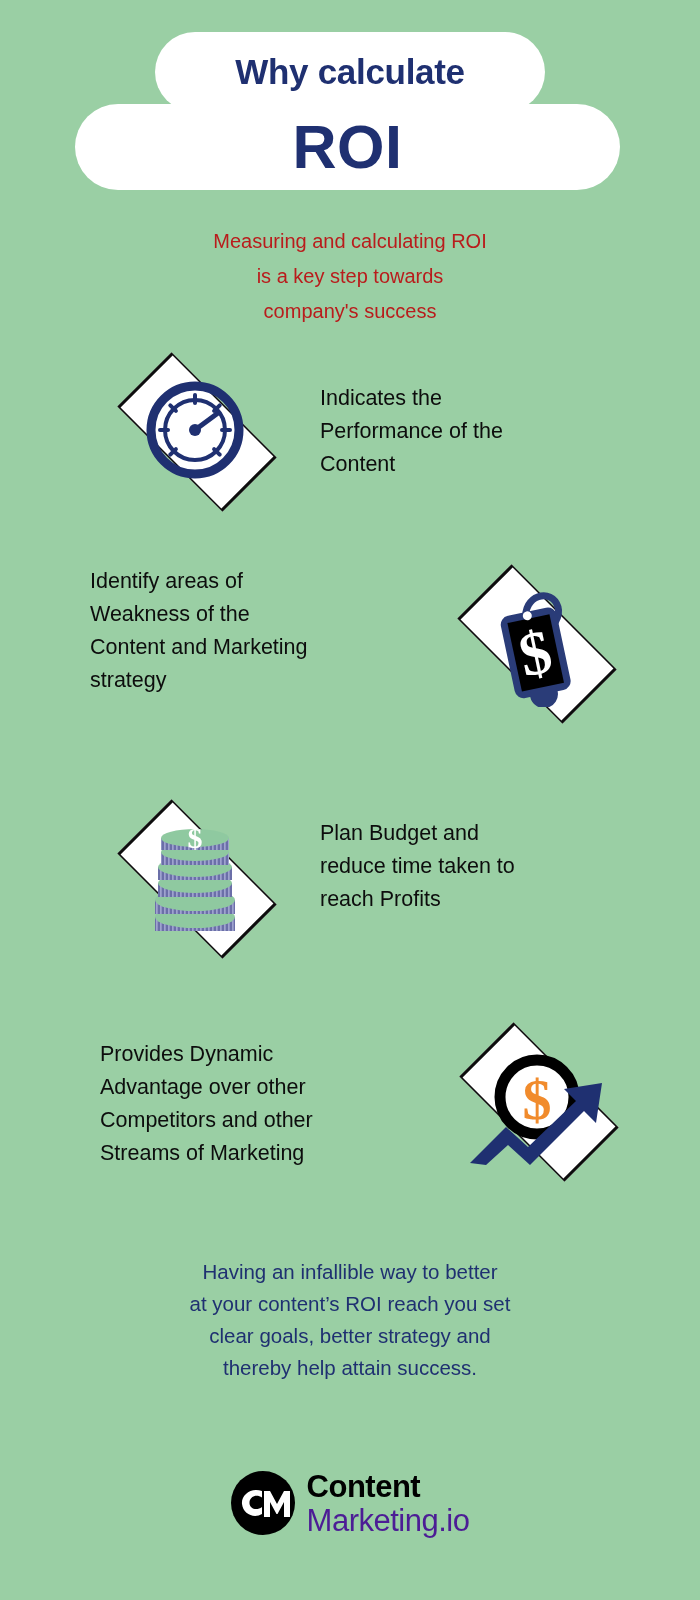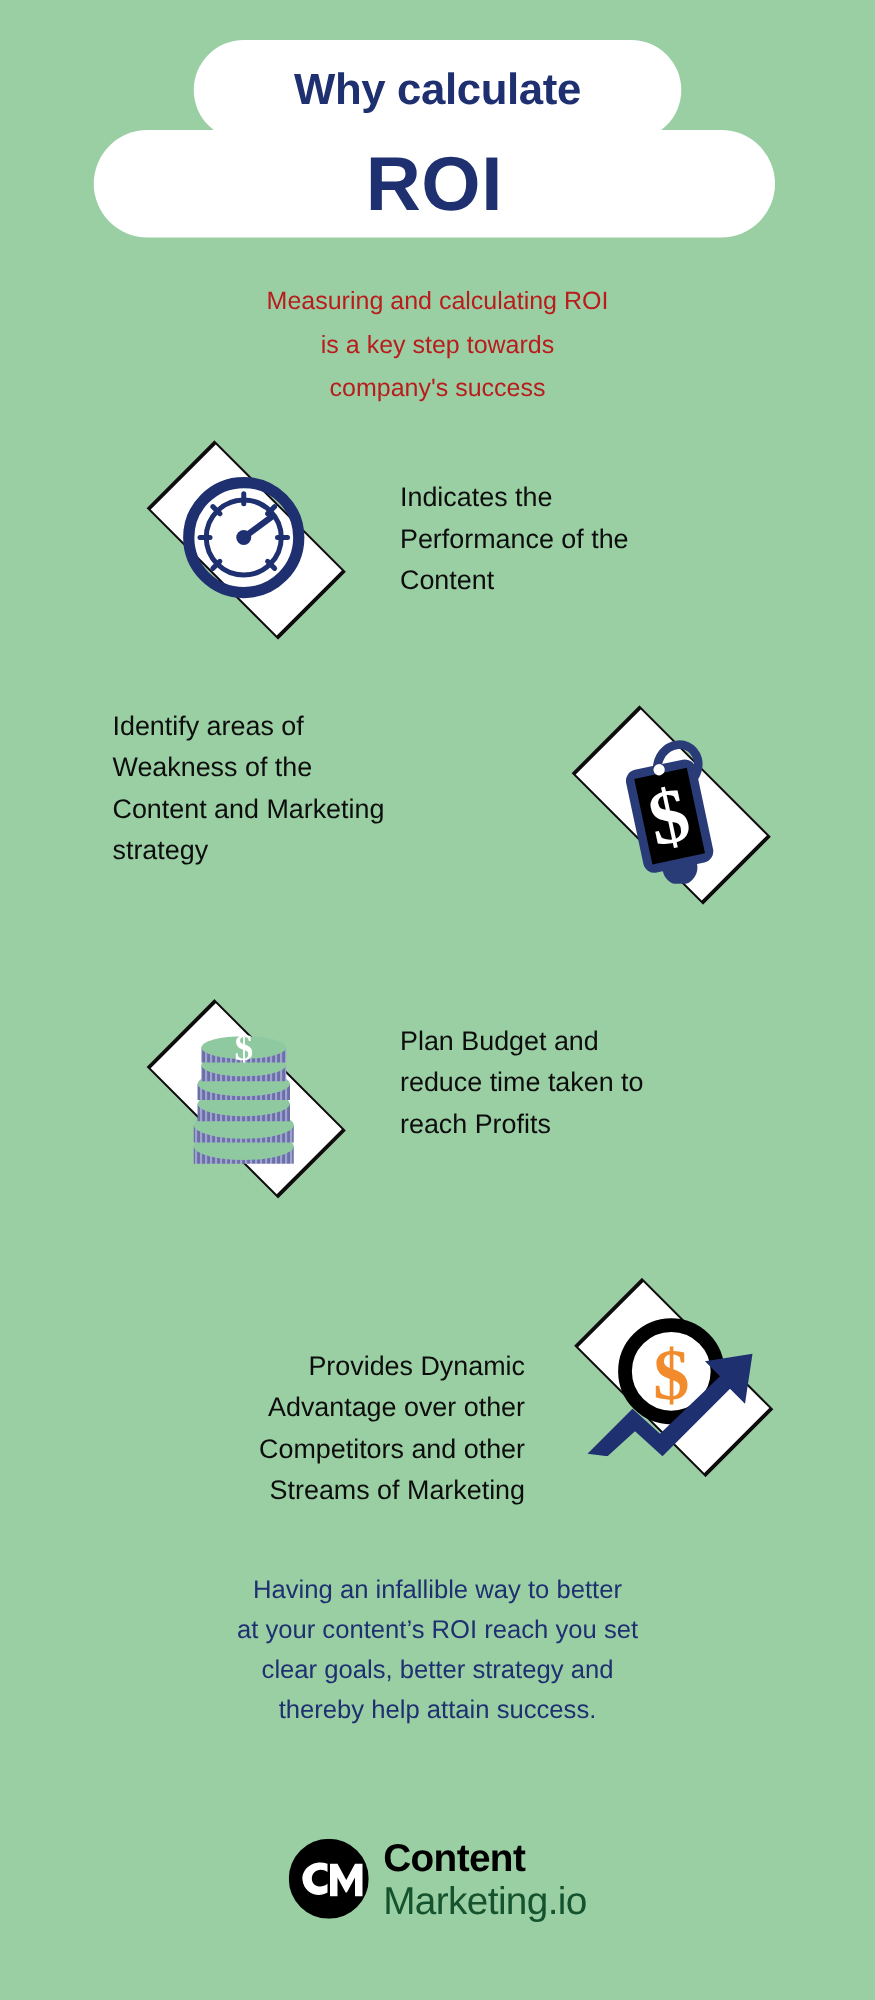--- a/index.html
+++ b/index.html
@@ -138,21 +138,21 @@
   #row2 { top: 555px; height: 175px; }
   #row2 .icon-wrap { left: 440px; top: 22px; }
   #row2 .row-text  { left: 90px; top: 10px; width: 340px; }
 
   #row3 { top: 812px; height: 130px; }
   #row3 .icon-wrap { left: 100px; top: 0; }
   #row3 .row-text  { left: 320px; top: 5px; width: 300px; }
 
   #row4 { top: 1030px; height: 140px; }
   #row4 .icon-wrap { left: 442px; top: 5px; }
-  #row4 .row-text  { left: 100px; top: 8px; width: 320px; text-align: right; margin-top: 39px; }
+  #row4 .row-text  { left: 100px; top: 8px; width: 320px; text-align: left; }
 
   
   .outro {
     position: absolute;
     left: 110px;
     top: 1256px;
     width: 480px;
     text-align: center;
     font-size: 20.5px;
     line-height: 32px;
@@ -188,21 +188,21 @@
   }
   .logo-top {
     font-size: 31px;
     font-weight: bold;
     color: #000000;
     letter-spacing: -0.5px;
   }
   .logo-bottom {
     font-size: 31px;
     font-weight: normal;
-    color: #14532d;
+    color: #4c1d95;
     letter-spacing: -0.5px;
     margin-top: 3px;
   }
 </style>
 </head>
 <body>
 
 <div class="page">
 
   <div class="header">

